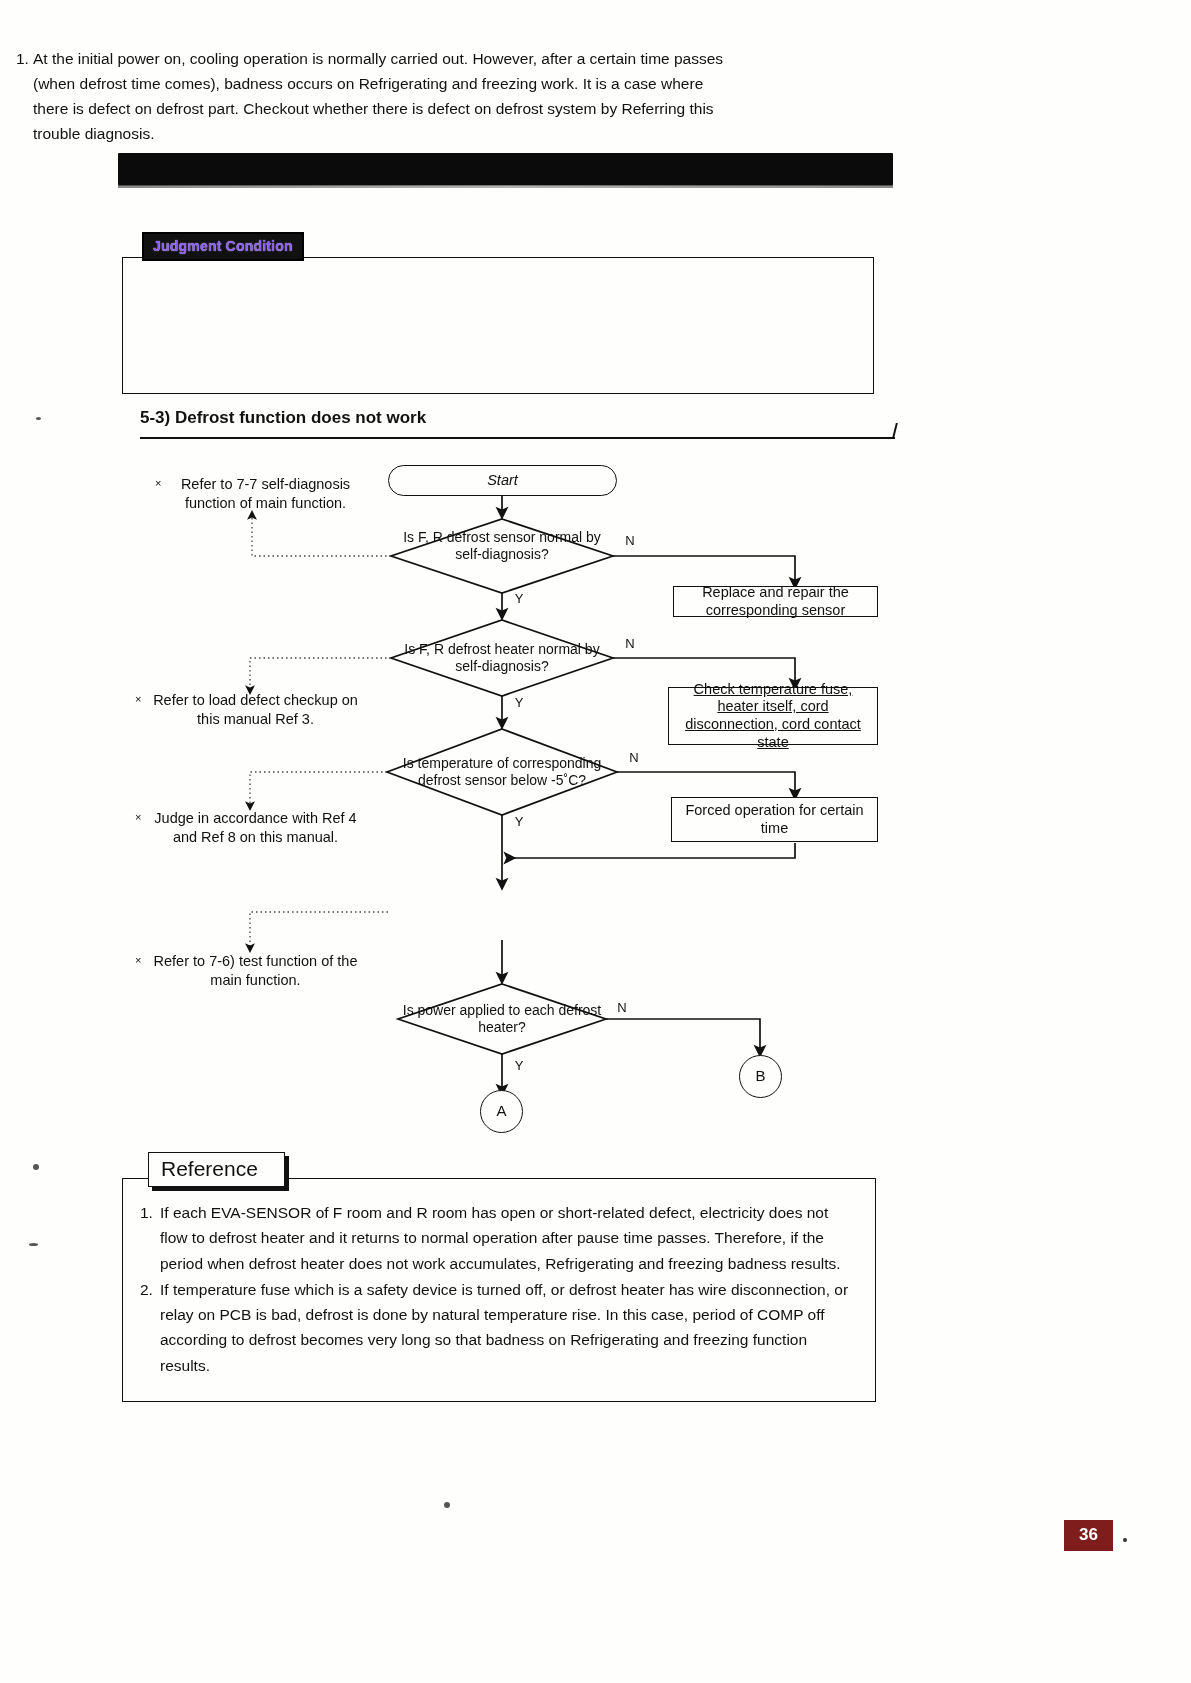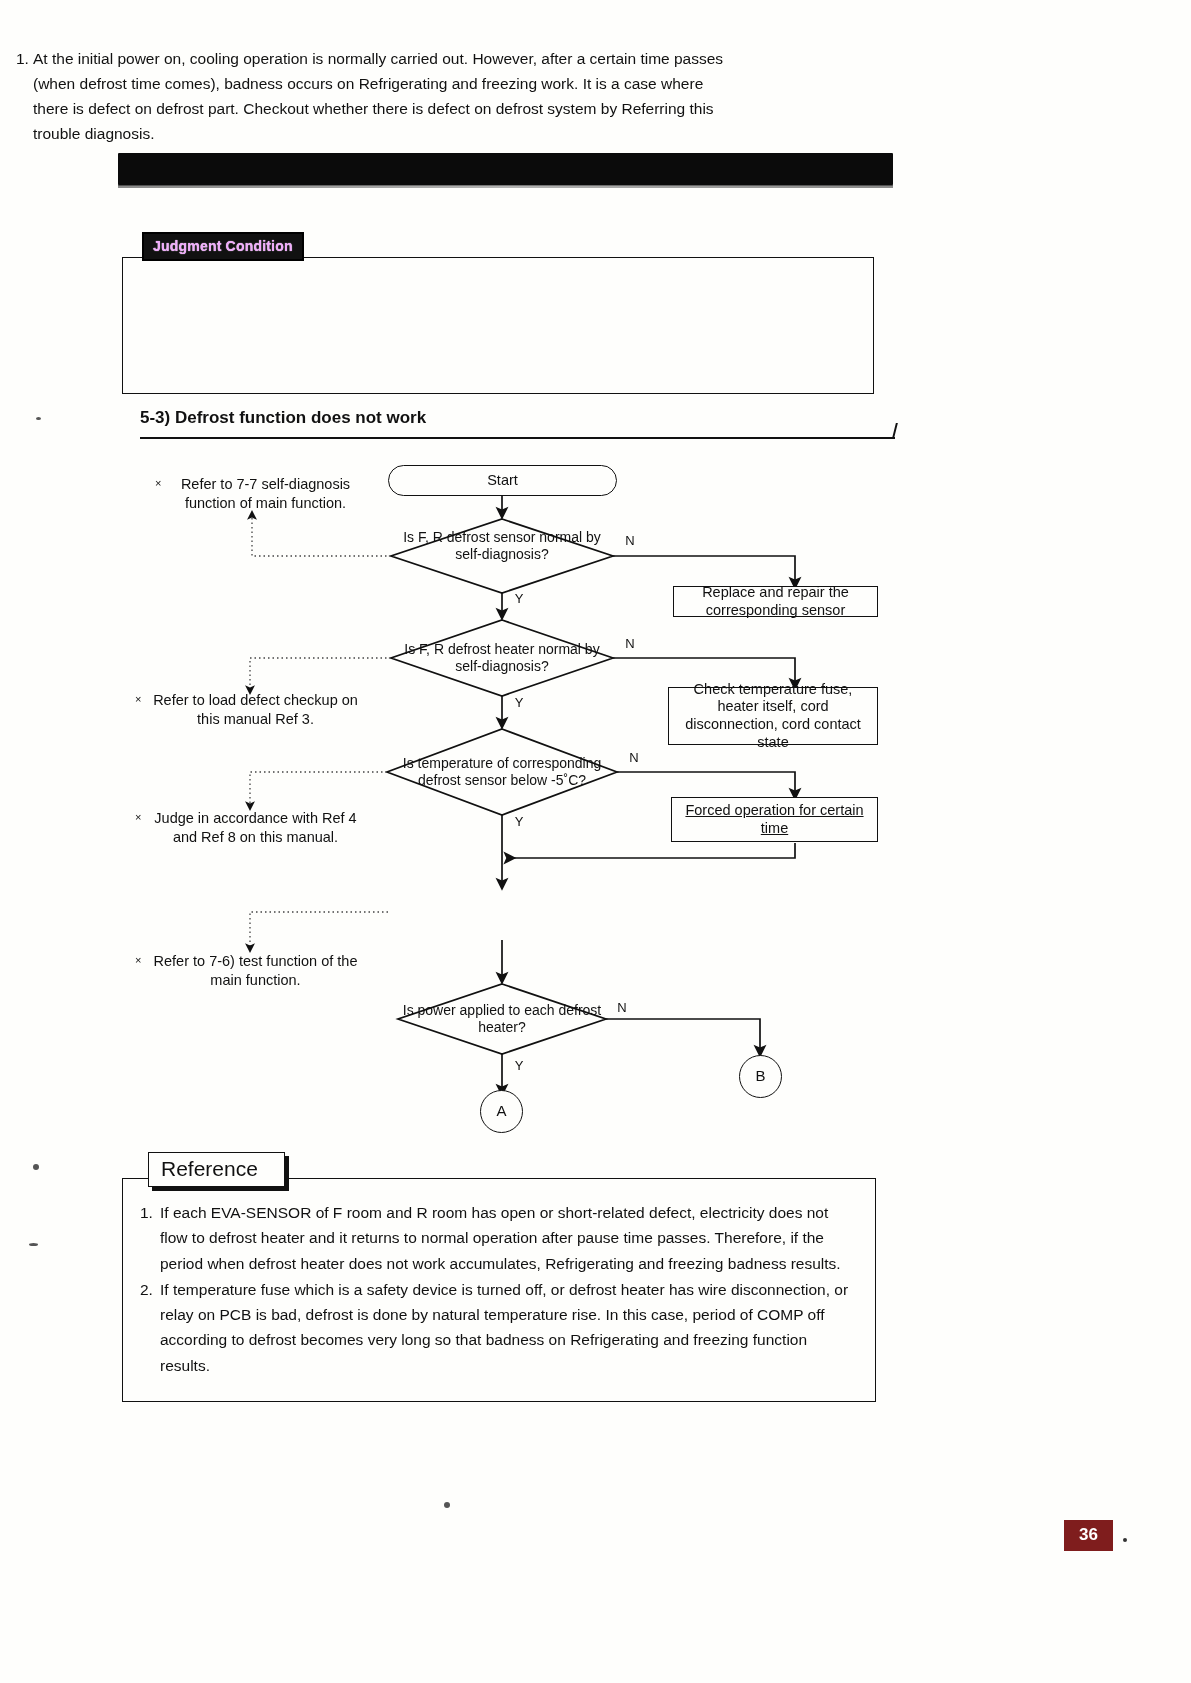--- a/index.html
+++ b/index.html
@@ -11,21 +11,21 @@
   
   .header-bar{position:absolute;left:118px;top:153px;width:775px;height:32px;
        background:#0b0b0b;border-radius:1px;
        box-shadow:0 1px 0 rgba(0,0,0,.5);}
   .header-bar::after{content:"";position:absolute;left:0;right:0;bottom:-3px;height:3px;
        background:linear-gradient(90deg,#2a2a2a,#777,#2a2a2a);opacity:.55;}
 
   
   .jc-wrap{position:absolute;left:122px;top:232px;width:758px;}
   .jc-label{position:absolute;left:20px;top:0;z-index:4;
-       background:#111;color:#f0abfc;font-weight:bold;font-size:14px;
+       background:#111;color:#8b5cf6;font-weight:bold;font-size:14px;
        padding:4px 9px 5px 9px;letter-spacing:.2px;
        border:2px solid #000;
        text-shadow:0 0 1px #fff;}
   .jc-box{position:absolute;left:0;top:25px;width:750px;height:135px;
        border:1.6px solid #111;background:#fefefc;}
   .jc-text{position:absolute;left:16px;top:46px;width:716px;font-size:15.5px;
        line-height:1.62;}
   .jc-text .num{position:absolute;left:0;top:0;}
   .jc-text .body{display:block;padding-left:17px;}
 
@@ -35,21 +35,21 @@
   .sec-rule::after{content:"";position:absolute;right:-1px;top:-14px;width:2px;height:15px;
        background:#111;transform:skewX(-14deg);}
 
   
   .flow{position:absolute;left:0;top:0;width:1191px;height:1683px;pointer-events:none;}
 
   
   .node{position:absolute;box-sizing:border-box;display:flex;align-items:center;
         justify-content:center;text-align:center;font-size:14.5px;line-height:1.22;
         background:#fefefc;color:#111;}
-  .term{border:1.6px solid #111;border-radius:26px;}
+  .term{border:1.6px solid #111;border-radius:26px;font-style:italic;}
   .proc{border:1.6px solid #111;}
   .conn{border:1.6px solid #111;border-radius:50%;font-size:15px;}
 
   
   .dia{position:absolute;}
   .dia .lbl{position:absolute;inset:0;display:flex;align-items:center;
        justify-content:center;text-align:center;font-size:14px;line-height:1.2;}
 
   
   .ann{position:absolute;font-size:14.5px;line-height:1.3;text-align:center;}
@@ -153,29 +153,29 @@
   <div class="node" style="left:511px;top:591px;width:16px;height:16px;font-size:13px;">Y</div>
 
   <div class="node proc" style="left:673px;top:586px;width:205px;height:31px;padding:3px 8px;">Replace and repair the corresponding sensor</div>
 
   <div class="dia" style="left:391px;top:620px;width:222px;height:76px;">
     <div class="lbl">Is  F, R defrost heater normal by self-diagnosis?</div>
   </div>
   <div class="node" style="left:622px;top:636px;width:16px;height:16px;font-size:13px;">N</div>
   <div class="node" style="left:511px;top:695px;width:16px;height:16px;font-size:13px;">Y</div>
 
-  <div class="node proc" style="left:668px;top:687px;width:210px;height:58px;padding:3px 8px;">Check temperature fuse,  heater itself,  cord disconnection, cord contact state</div>
+  <div class="node proc" style="left:668px;top:687px;width:210px;height:58px;padding:3px 8px;text-decoration:underline;">Check temperature fuse,  heater itself,  cord disconnection, cord contact state</div>
 
   <div class="dia" style="left:387px;top:729px;width:230px;height:86px;">
     <div class="lbl" style="padding:0 14px;">Is  temperature of  corresponding defrost sensor below -5˚C?</div>
   </div>
   <div class="node" style="left:626px;top:750px;width:16px;height:16px;font-size:13px;">N</div>
   <div class="node" style="left:511px;top:814px;width:16px;height:16px;font-size:13px;">Y</div>
 
-  <div class="node proc" style="left:671px;top:797px;width:207px;height:45px;padding:3px 8px;text-decoration:underline;">Forced operation for certain time</div>
+  <div class="node proc" style="left:671px;top:797px;width:207px;height:45px;padding:3px 8px;">Forced operation for certain time</div>
 
 
   <div class="dia" style="left:398px;top:984px;width:208px;height:70px;">
     <div class="lbl">Is  power applied to each defrost heater?</div>
   </div>
   <div class="node" style="left:614px;top:1000px;width:16px;height:16px;font-size:13px;">N</div>
   <div class="node" style="left:511px;top:1058px;width:16px;height:16px;font-size:13px;">Y</div>
 
   <div class="node conn" style="left:480px;top:1090px;width:43px;height:43px;">A</div>
   <div class="node conn" style="left:739px;top:1055px;width:43px;height:43px;">B</div>

